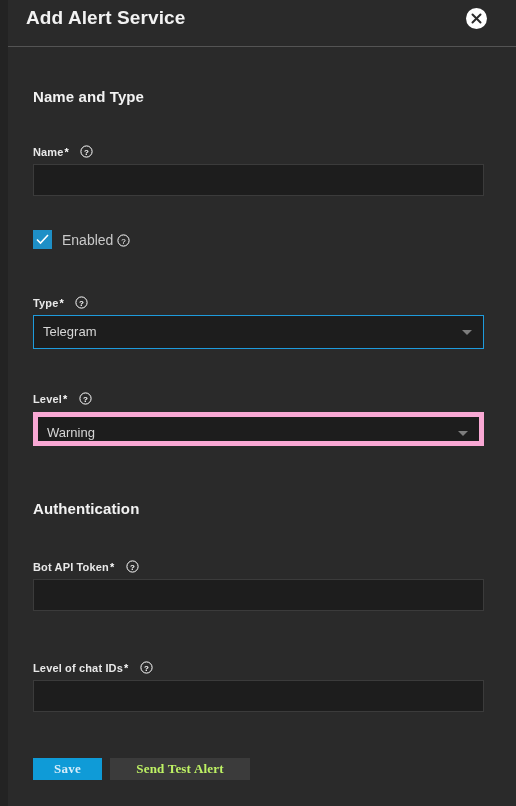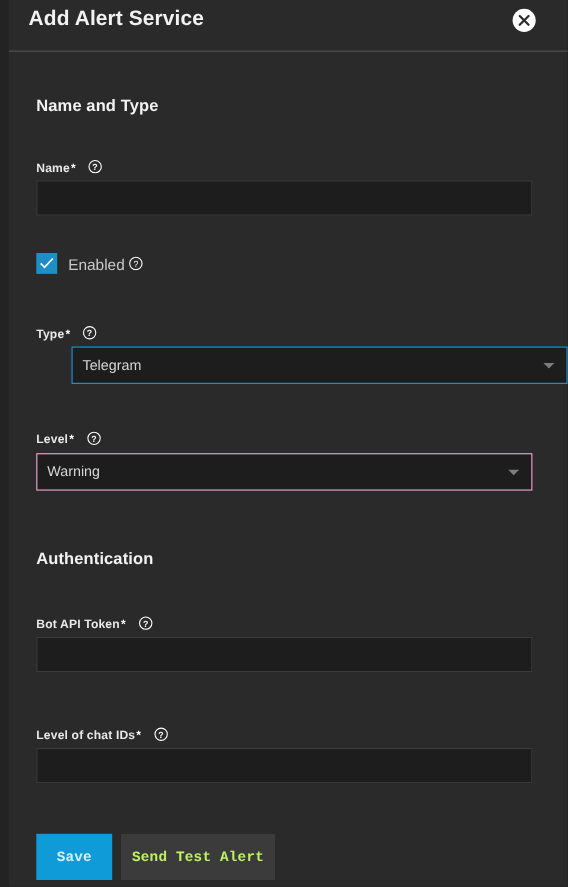--- a/index.html
+++ b/index.html
@@ -119,27 +119,26 @@
     padding: 0 9px;
     outline: none;
     border-radius: 0;
   }
   .select-box {
     position: absolute;
     left: 25px;
     width: 451px;
     height: 34px;
     background: #1d1d1d;
-    border: 1px solid #f9a8d4;
+    border: 5px solid #f9a8d4;
     box-sizing: border-box;
     cursor: pointer;
   }
   .select-box.focused {
     border: 1px solid #1e9bdc;
-    margin-left: 32px;
   }
   .select-value {
     position: absolute;
     left: 9px;
     top: 8px;
     font-size: 13px;
     color: #d6d6d6;
   }
   .select-arrow {
     position: absolute;
@@ -181,23 +180,23 @@
   }
   .checkbox-help {
     position: absolute;
     left: 84px;
     top: 3px;
     width: 13px;
     height: 13px;
   }
   .btn {
     position: absolute;
-    height: 42px;
+    height: 22px;
     border: none;
-    font-family: Liberation Mono, monospace;
+    font-family: Liberation Serif, serif;
     font-size: 13px;
     font-weight: bold;
     letter-spacing: 0.2px;
     cursor: pointer;
     border-radius: 0;
   }
   .btn-primary {
     background: #0f9bd7;
     color: #d9eefa;
   }

